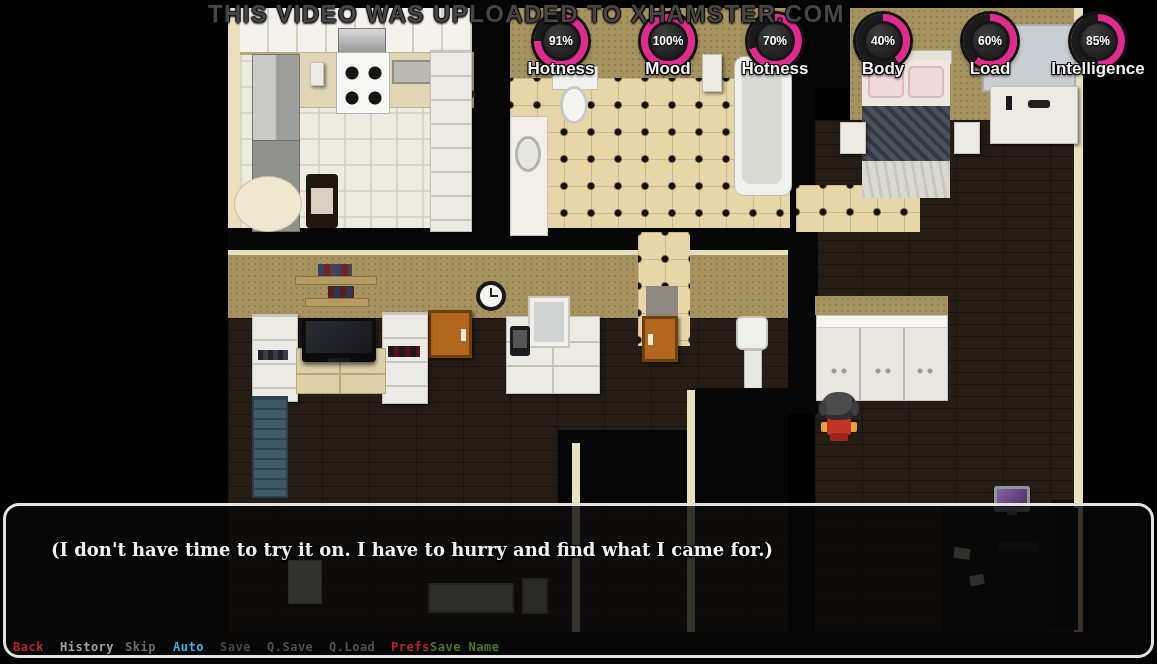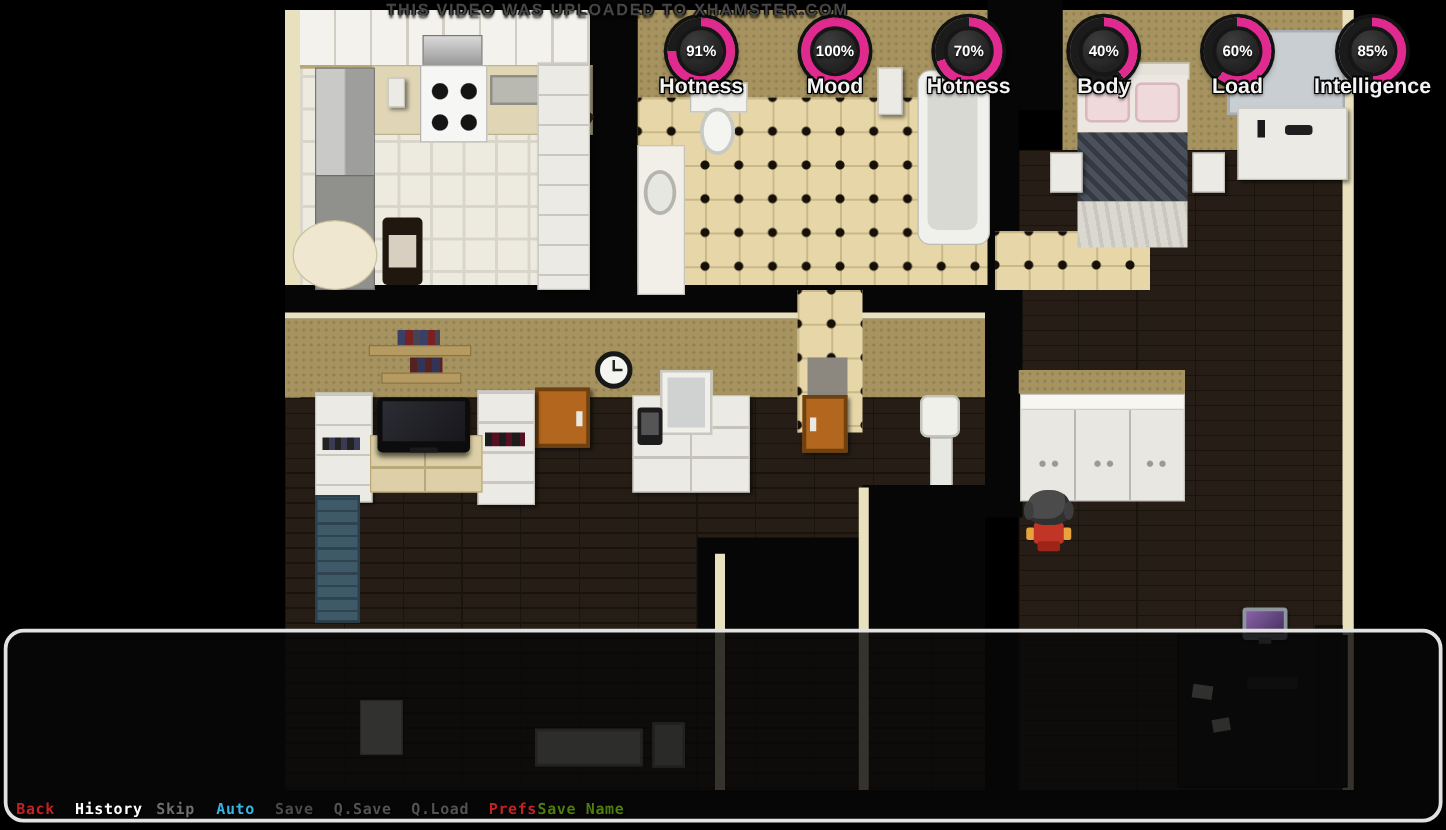--- a/index.html
+++ b/index.html
@@ -23,21 +23,21 @@
         box-shadow:0 0 0 3px #121212,0 3px 6px rgba(0,0,0,.7);}
   .ring-inner{position:absolute;inset:7px;border-radius:50%;
         background:radial-gradient(circle at 35% 28%,#3d3d3d,#212121 70%);
         border:3px solid #161616;box-sizing:border-box;
         display:flex;align-items:center;justify-content:center;
         color:#fff;font-weight:bold;font-size:12px;text-shadow:0 1px 2px #000;}
   .stat-label{position:relative;z-index:2;margin-top:-9px;color:#f4f4f4;font-weight:bold;font-size:17px;
         text-shadow:-1px -1px 0 #000,1px -1px 0 #000,-1px 1px 0 #000,1px 1px 0 #000,0 2px 3px #000;}
   
   .watermark{position:absolute;left:208px;top:0;width:572px;text-align:center;white-space:nowrap;
-        z-index:30;font-weight:bold;font-size:13px;letter-spacing:1.4px;color:#464646;
+        z-index:30;font-weight:bold;font-size:24px;letter-spacing:1.4px;color:#464646;
         text-shadow:0 2px 2px rgba(0,0,0,.9),0 -1px 1px #000,1px 0 1px #000,-1px 0 1px #000,0 1px 0 rgba(170,170,170,.25);}
   
   .dialog{position:absolute;left:3px;top:503px;width:1151px;height:155px;box-sizing:border-box;
         background:rgba(8,8,8,.80);border:3px solid #e2e2e2;border-radius:16px;z-index:20;}
   .speaker{position:absolute;left:54px;top:4px;font-family:"DejaVu Serif",serif;font-weight:bold;font-size:20px;
         text-shadow:-1px -1px 0 #4a2500,1px -1px 0 #4a2500,-1px 1px 0 #4a2500,1px 1px 0 #4a2500,0 0 4px #000;}
   .line{position:absolute;left:45px;top:33px;white-space:nowrap;color:#f2f2f2;
         font-family:"DejaVu Serif",serif;font-weight:bold;font-size:18px;
         text-shadow:-1px -1px 0 #000,1px -1px 0 #000,-1px 1px 0 #000,1px 1px 0 #000,0 2px 2px #000;}
   .qm span{position:absolute;top:134px;font-family:"DejaVu Sans Mono",monospace;font-weight:bold;font-size:12px;
@@ -222,23 +222,24 @@
       <div class="ring" style="background: conic-gradient(rgb(224, 42, 143) 50%, rgb(27, 27, 27) 0deg);">
           <div class="ring-inner">
             <span>85%</span>
           </div>
         </div>
       <div class="stat-label">Intelligence</div>
     </div>
   </div>
 
   <div class="dialog">
+    <div class="line">(I don't have time to try it on. I have to hurry and find what I came for.)</div>
     <div class="qm">
       <span style="left: 7px; color: rgb(195, 34, 34);">Back</span>
-      <span style="left: 54px; color: #ffffff;">History</span>
+      <span style="left: 54px; color: #a3a3a3;">History</span>
       <span style="left: 119px; color: rgb(110, 110, 110);">Skip</span>
       <span style="left: 167px; color: rgb(53, 181, 229);">Auto</span>
       <span style="left: 214px; color: rgb(74, 74, 74);">Save</span>
       <span style="left: 261px; color: rgb(82, 82, 82);">Q.Save</span>
       <span style="left: 323px; color: rgb(82, 82, 82);">Q.Load</span>
       <span style="left: 385px; color: rgb(195, 34, 34);">Prefs</span>
       <span style="left: 424px; color: #4d7c0f;">Save Name</span>
     </div>
   </div>
 

